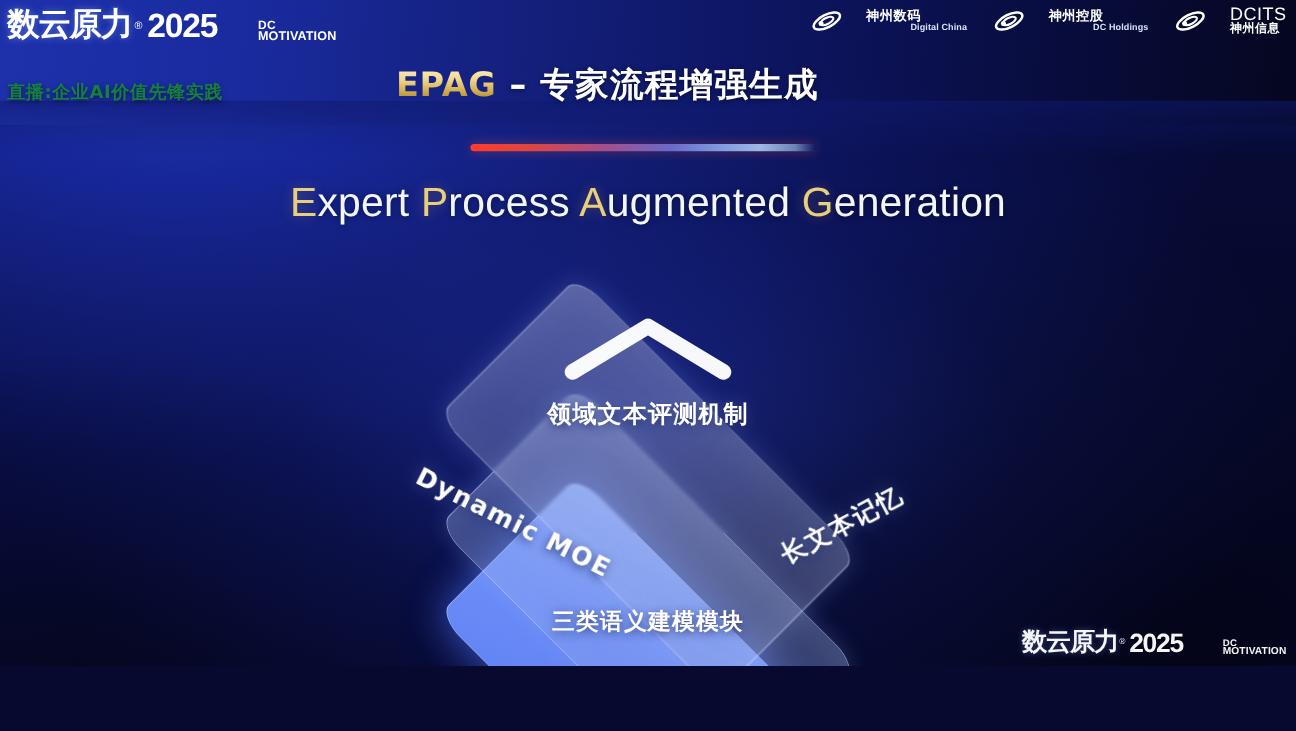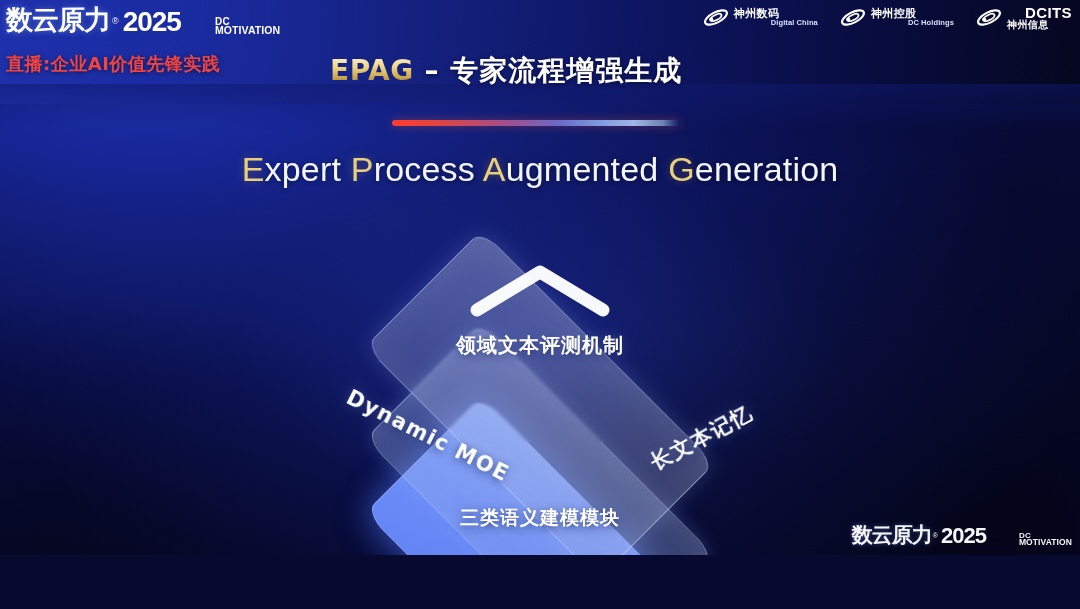--- a/index.html
+++ b/index.html
@@ -47,41 +47,41 @@
   .brand-reg{font-size:9px;vertical-align:super;margin:0 1px 12px 0;}
   .brand-year{
     font-size:28px;font-weight:bold;letter-spacing:-1px;margin-left:1px;
     font-family:Liberation Sans, sans-serif;
   }
   .brand-dc{display:flex;flex-direction:column;line-height:.92;margin:0 0 2px 2px;padding-left:30px;}
   .brand-dc span:first-child{font-size:10px;font-weight:bold;letter-spacing:.3px;}
   .brand-dc span:last-child{font-size:10.5px;font-weight:bold;letter-spacing:.1px;text-align:right;}
 
   .live-title{
-    position:absolute;left:6px;top:52px;
-    font-size:18px;font-weight:bold;color:#ef4444;white-space:nowrap;
+    position:absolute;left:6px;top:68px;
+    font-size:15px;font-weight:bold;color:#15803d;white-space:nowrap;
     font-family:"DejaVu Sans","Liberation Sans",sans-serif;
     letter-spacing:.5px;
     text-shadow:0 1px 4px rgba(0,0,0,.55);
   }
 
   .partner-logos{
     position:absolute;right:8px;top:5px;
     display:flex;align-items:center;gap:22px;
   }
-  .plogo{display:flex;align-items:center;gap:5px;}
+  .plogo{display:flex;align-items:center;gap:20px;}
   .plogo .swirl{
     width:26px;height:21px;position:relative;flex:0 0 auto;
   }
   .plogo .swirl svg{display:block;}
   .plogo-txt{display:flex;flex-direction:column;line-height:1.02;}
   .plogo-cn{font-size:11px;font-weight:bold;color:#fff;letter-spacing:.4px;
     font-family:"DejaVu Sans","Liberation Sans",sans-serif;}
   .plogo-en{font-size:7.5px;font-weight:bold;color:#d8e2ff;letter-spacing:.1px;margin-left:37px;}
-  .plogo-big{font-size:15px;font-weight:bold;color:#fff;letter-spacing:.4px;line-height:1;margin-left:18px;}
+  .plogo-big{font-size:15px;font-weight:normal;color:#fff;letter-spacing:.4px;line-height:1;}
 
   
   .epag-title{
     position:absolute;left:330px;top:52px;
     font-size:28px;font-weight:bold;white-space:nowrap;
     font-family:"DejaVu Sans","Liberation Sans",sans-serif;
   }
   .epag-gold{
     background:linear-gradient(180deg,#fff4cf 0%,#f0d68a 38%,#c9a548 72%,#8f6f22 100%);
     -webkit-background-clip:text;background-clip:text;color:transparent;

